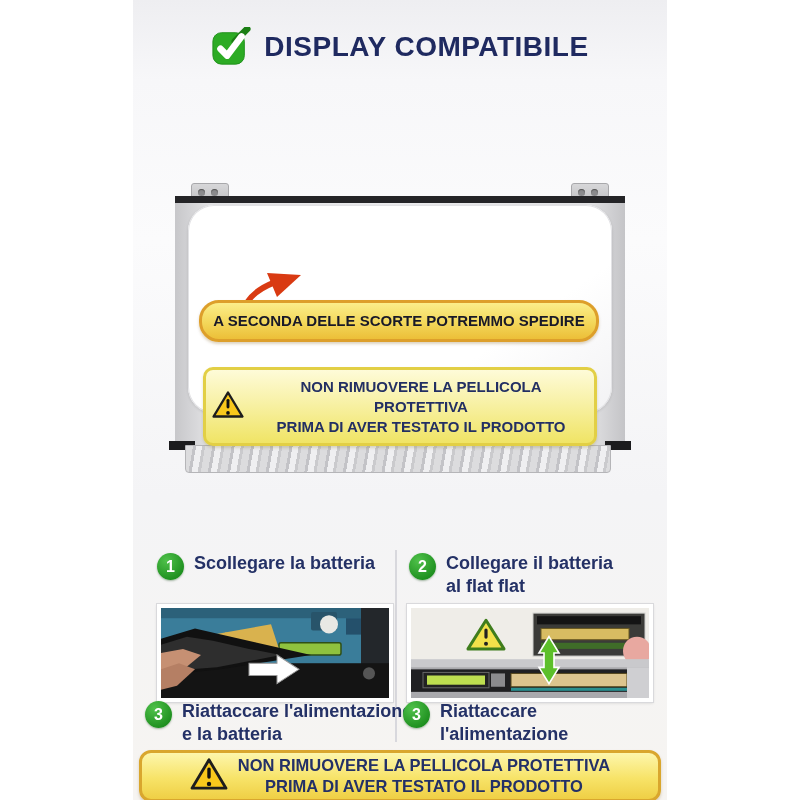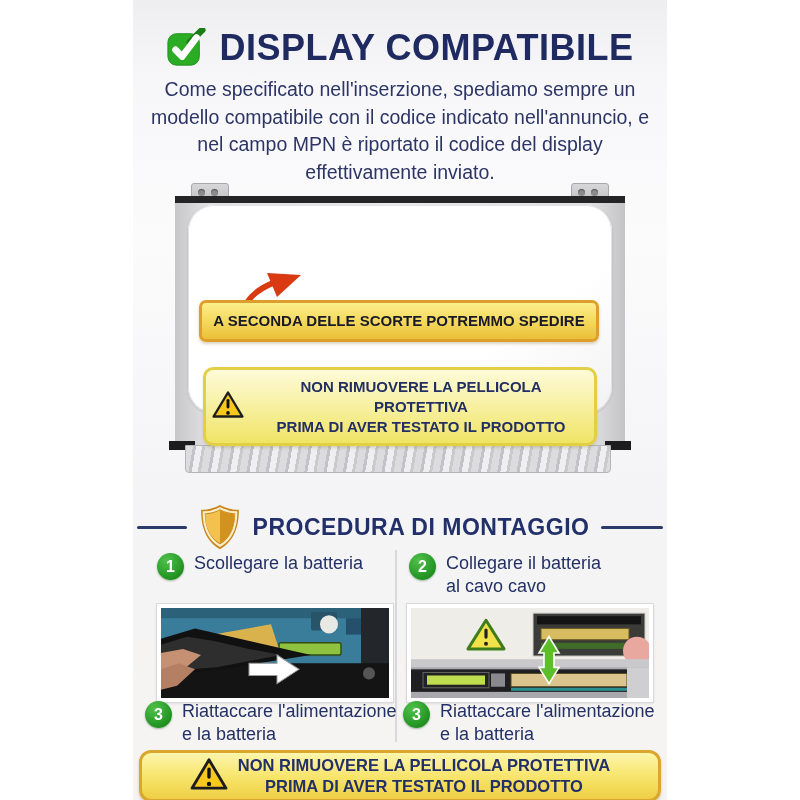--- a/index.html
+++ b/index.html
@@ -5,21 +5,21 @@
   html,body{margin:0;padding:0;}
   body{width:800px;height:800px;background:#ffffff;overflow:hidden;
        font-family:"Liberation Sans", sans-serif;}
   .canvas{position:relative;width:800px;height:800px;background:#ffffff;}
   .content{position:absolute;left:133px;top:0;width:534px;height:800px;
     background:linear-gradient(180deg,#eeeef1 0%,#f7f7f9 10%,#fbfbfc 30%,#f4f4f6 62%,#f6f4f1 100%);}
 
   
   .hdr{position:absolute;top:27px;left:0;right:0;display:flex;align-items:center;justify-content:center;gap:13px;}
   .hdr .chk{width:40px;height:40px;flex:0 0 auto;}
-  .hdr .ttl{font-size:36px;font-weight:bold;color:#1f2a60;letter-spacing:.5px;}
+  .hdr .ttl{font-size:28px;font-weight:bold;color:#1f2a60;letter-spacing:.5px;}
 
   
   .intro{position:absolute;top:76px;left:14px;right:14px;text-align:center;
     font-size:19.5px;line-height:1.42;color:#2c3566;}
 
   
   .panel{position:absolute;top:183px;left:42px;width:450px;height:292px;}
   .bracket{position:absolute;top:0;width:36px;height:20px;background:linear-gradient(#d7d7d9,#bfbfc2);
     border:1px solid #a8a8ab;border-radius:3px;}
   .bracket.l{left:16px;} .bracket.r{right:16px;}
@@ -33,21 +33,21 @@
     box-shadow:inset 0 0 0 1px #e2e2e5, 0 1px 3px rgba(0,0,0,.12);}
   .panel-bottom-blk{position:absolute;top:258px;height:9px;width:26px;background:#1c1c1e;}
   .panel-bottom-blk.l{left:-6px;} .panel-bottom-blk.r{right:-6px;}
   .foil{position:absolute;top:262px;left:10px;right:14px;height:26px;border-radius:0 0 4px 4px;
     background:repeating-linear-gradient(100deg,#dcdcde 0 7px,#c3c3c7 7px 10px,#efeff1 10px 16px,#cacacd 16px 19px);
     border:1px solid #b5b5b8;}
 
   .red-arrow{position:absolute;left:52px;top:82px;width:100px;height:58px;}
 
   .banner{position:absolute;text-align:center;font-weight:bold;}
-  .banner-stock{left:24px;right:26px;top:117px;padding:8px 6px;border:3px solid #dd9f2b;border-radius:7px;
+  .banner-stock{left:24px;right:26px;top:117px;padding:8px 6px;border:3px solid #dd9f2b;border-radius:20px;
     background:linear-gradient(180deg,#fbee8a 0%,#f3d75a 55%,#ecbf38 100%);
     box-shadow:0 2px 3px rgba(120,80,0,.25);
     font-size:15px;line-height:1.32;color:#191928;}
   .banner-film{left:28px;right:28px;top:184px;padding:7px 6px;border:3px solid #e2cf45;border-radius:10px;
     background:linear-gradient(180deg,#fefbd8 0%,#f7f0a0 50%,#f0e465 100%);
     box-shadow:0 2px 3px rgba(120,100,0,.2);
     display:flex;align-items:center;justify-content:center;gap:10px;}
   .banner-film .txt{font-size:15px;line-height:1.32;color:#232f63;font-weight:bold;text-align:center;}
   .warn-tri{flex:0 0 auto;}
 
@@ -59,21 +59,21 @@
   .proc-hdr .ttl{font-size:23px;font-weight:bold;color:#22306a;letter-spacing:.5px;white-space:nowrap;}
 
   
   .steps{position:absolute;top:548px;left:0;right:0;height:198px;}
   .col-div{position:absolute;left:262px;top:2px;width:2px;height:192px;background:#d8d8dd;}
   .step-head{position:absolute;display:flex;gap:10px;align-items:flex-start;}
   .badge{width:27px;height:27px;border-radius:50%;flex:0 0 auto;margin-top:1px;
     background:radial-gradient(circle at 35% 28%,#4fc14a,#1e8f1f 75%);
     color:#fff;font-weight:bold;font-size:16px;display:flex;align-items:center;justify-content:center;
     box-shadow:0 1px 2px rgba(0,60,0,.35);}
-  .step-txt{font-size:18px;line-height:1.3;font-weight:normal;color:#243166;}
+  .step-txt{font-size:18px;line-height:1.3;font-weight:bold;color:#243166;}
   .s1{left:24px;top:4px;} .s2{left:276px;top:4px;}
   .s3a{left:12px;top:152px;} .s3b{left:270px;top:152px;}
   .step-img{position:absolute;top:56px;height:90px;background:#fff;border:4px solid #ffffff;
     box-shadow:0 0 0 1px #d9d9dc, 0 1px 3px rgba(0,0,0,.15);}
   .img1{left:24px;width:228px;}
   .img2{left:274px;width:238px;}
   .step-img svg{display:block;width:100%;height:100%;}
 
   
   .footer-banner{position:absolute;left:6px;right:6px;top:750px;height:46px;
@@ -93,21 +93,20 @@
       <span class="chk">
         <svg viewBox="0 0 42 42">
           <rect x="2" y="6" width="33" height="33" rx="9" fill="#2cab24" stroke="#1f8f1a" stroke-width="1"></rect>
           <path d="M25 15 L38 2" stroke="#1b7e14" stroke-width="7" stroke-linecap="round" fill="none"></path>
           <path d="M10 23 L17 30 L32 10" stroke="#ffffff" stroke-width="7" stroke-linecap="round" stroke-linejoin="round" fill="none"></path>
         </svg>
       </span>
       <span class="ttl">DISPLAY COMPATIBILE</span>
     </div>
 
-    <div class="intro">Come specificato nell'inserzione, spediamo sempre un modello compatibile con il codice indicato nell'annuncio, e nel campo MPN è riportato il codice del display effettivamente inviato.</div>
 
     <div class="panel">
       <div class="bracket l">
           <i class="h1"></i>
           <i class="h2"></i>
         </div>
       <div class="bracket r">
           <i class="h1"></i>
           <i class="h2"></i>
         </div>
@@ -137,49 +136,36 @@
             <circle cx="20" cy="28.5" r="2.3" fill="#111"></circle>
           </svg>
         </span>
         <span class="txt">
           <div>NON RIMUOVERE LA PELLICOLA PROTETTIVA</div>
           <div>PRIMA DI AVER TESTATO IL PRODOTTO</div>
         </span>
       </div>
     </div>
 
-    <div class="proc-hdr">
-      <span class="rule l"></span>
-      <span class="shield">
-        <svg viewBox="0 0 40 44">
-          <path d="M20 1 C26 4.5 32.5 5.5 38 5.5 C38 20 34.5 35 20 43 C5.5 35 2 20 2 5.5 C7.5 5.5 14 4.5 20 1 Z" fill="#c8871b"></path>
-          <path d="M20 4 C25.5 7 31 8 35.5 8 C35.5 20 32.5 32.5 20 39.8 C7.5 32.5 4.5 20 4.5 8 C9 8 14.5 7 20 4 Z" fill="none" stroke="#f8eecb" stroke-width="2"></path>
-          <path d="M20 6 C25 8.8 30 9.7 34 9.7 C34 20 31.3 30.8 20 37.5 C8.7 30.8 6 20 6 9.7 C10 9.7 15 8.8 20 6 Z" fill="#f2c14e"></path>
-          <path d="M20 6 C25 8.8 30 9.7 34 9.7 C34 20 31.3 30.8 20 37.5 Z" fill="#d2921f"></path>
-        </svg>
-      </span>
-      <span class="ttl">PROCEDURA DI MONTAGGIO</span>
-      <span class="rule r"></span>
-    </div>
 
     <div class="steps">
       <div class="col-div"></div>
 
       <div class="step-head s1">
         <span class="badge">1</span>
         <span class="step-txt">
           <div>Scollegare la batteria</div>
         </span>
       </div>
 
       <div class="step-head s2">
         <span class="badge">2</span>
         <span class="step-txt">
           <div>Collegare il batteria</div>
-          <div>al cavo cavo</div>
+          <div>al flat flat</div>
         </span>
       </div>
 
       <div class="step-img img1">
         <svg viewBox="0 0 228 88" preserveAspectRatio="none">
           <rect x="0" y="0" width="228" height="56" fill="#3a7d9a"></rect>
           <rect x="0" y="0" width="228" height="10" fill="#2c617a"></rect>
           <rect x="150" y="4" width="26" height="18" rx="2" fill="#28546a"></rect>
           <rect x="185" y="10" width="20" height="16" fill="#24506b"></rect>
           <circle cx="168" cy="16" r="9" fill="#e8e8e4"></circle>

